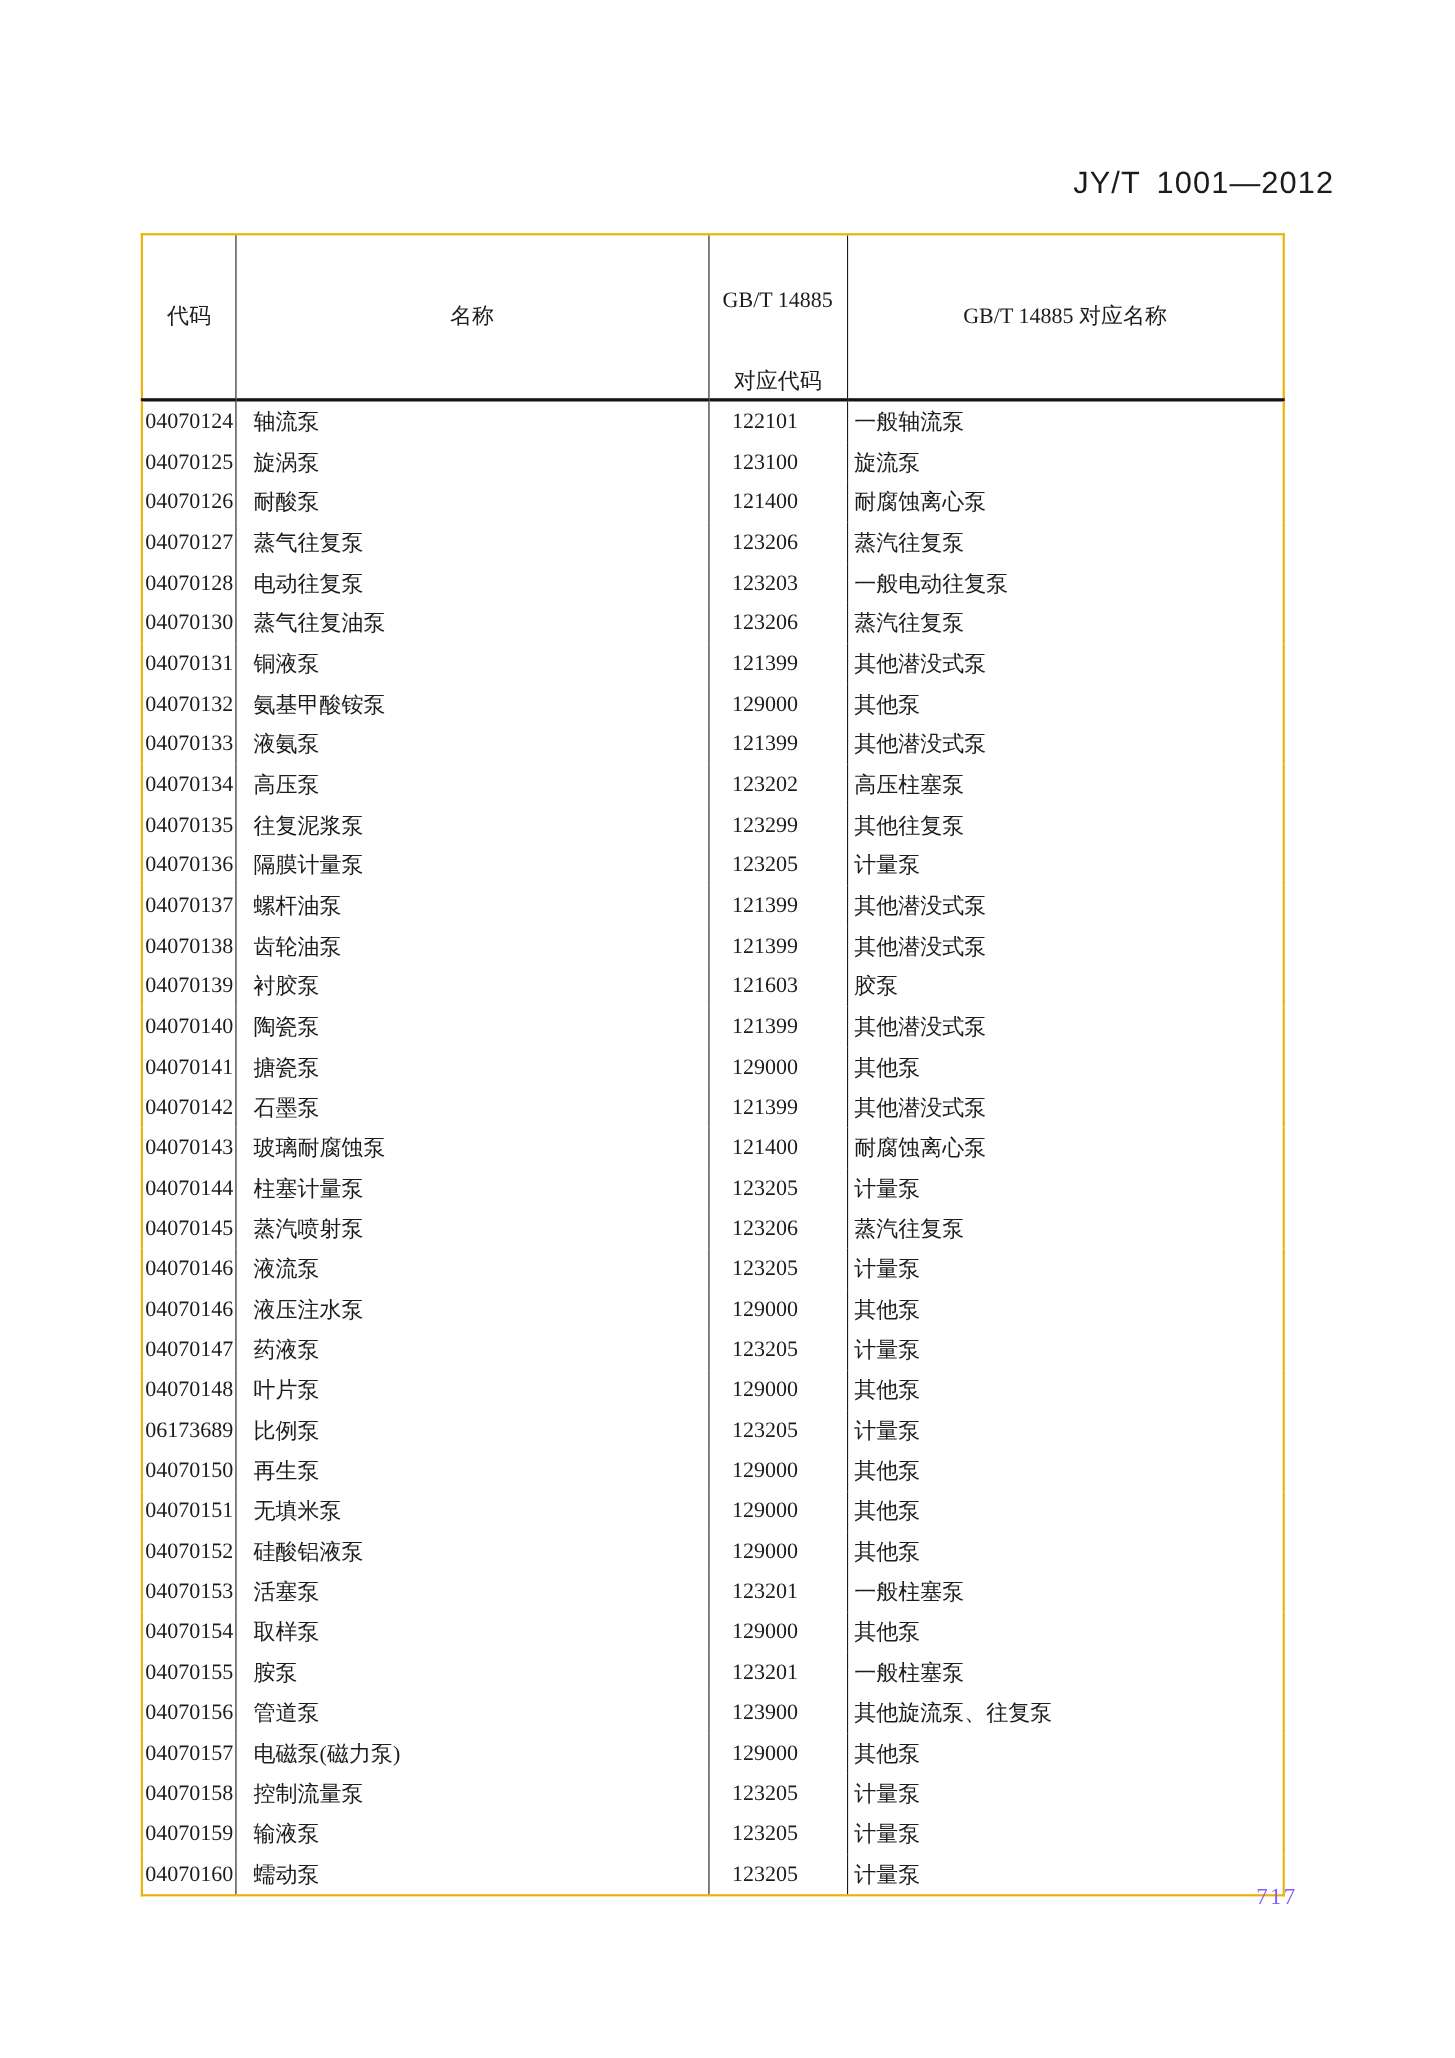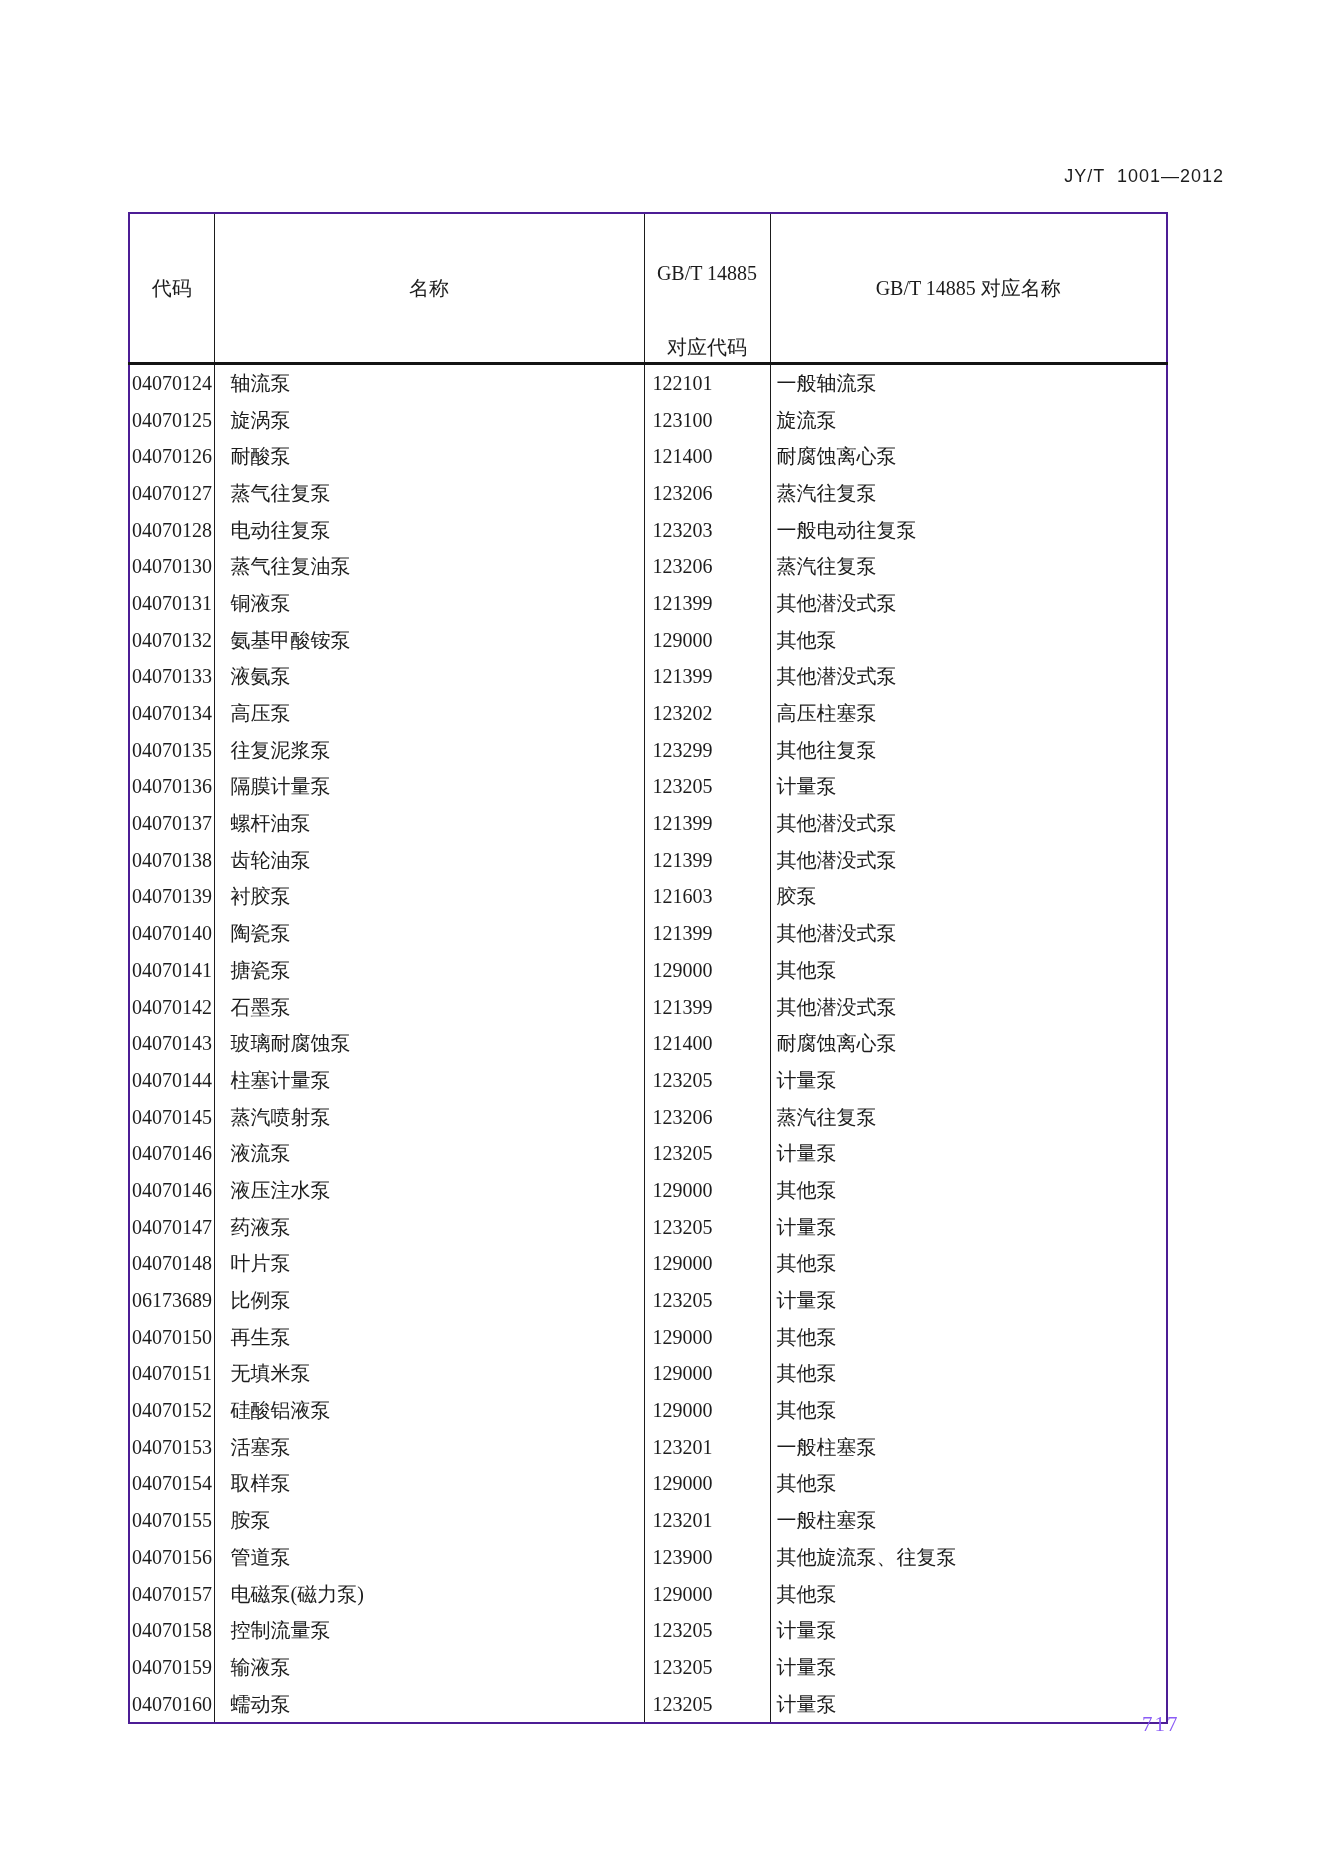--- a/index.html
+++ b/index.html
@@ -10,40 +10,39 @@
   body {
     width: 1323px;
     height: 1871px;
     position: relative;
     font-family: "Liberation Serif", "DejaVu Serif", serif;
     color: #1c1c1c;
   }
   .doc-code {
     position: absolute;
     top: 150px;
-    right: 99px;
+    right: 110px;
     font-family: "Liberation Sans", "DejaVu Sans", sans-serif;
-    font-size: 18px;
+    font-size: 28px;
     letter-spacing: 1px;
     word-spacing: 6px;
     color: #1c1c1c;
     white-space: nowrap;
-    margin-top: 16px;
   }
   .table-wrap {
     position: absolute;
     left: 128px;
     top: 212px;
     width: 1038px;
   }
   table.doc-table {
     border-collapse: collapse;
     table-layout: fixed;
     width: 1038px;
-    border: 2px solid #4c1d95;
+    border: 2px solid #eab308;
   }
   table.doc-table th,
   table.doc-table td {
     border-left: 1.5px solid #1b1b1b;
     font-weight: normal;
     overflow: hidden;
     white-space: nowrap;
   }
   table.doc-table th:first-child,
   table.doc-table td:first-child {
@@ -65,21 +64,21 @@
     margin-top: 44px;
   }
   tbody td {
     height: 36.7px;
     font-size: 20px;
     vertical-align: middle;
     padding: 0;
   }
   tbody td:nth-child(1) { padding-left: 2px; }
   tbody td:nth-child(2) { padding-left: 16px; }
-  tbody td:nth-child(3) { padding-left: 8px; }
+  tbody td:nth-child(3) { padding-left: 21px; }
   tbody td:nth-child(4) { padding-left: 6px; }
   .page-number {
     position: absolute;
     top: 1712px;
     left: 1142px;
     font-size: 21px;
     letter-spacing: 2px;
     color: #8b5cf6;
   }
 </style>

